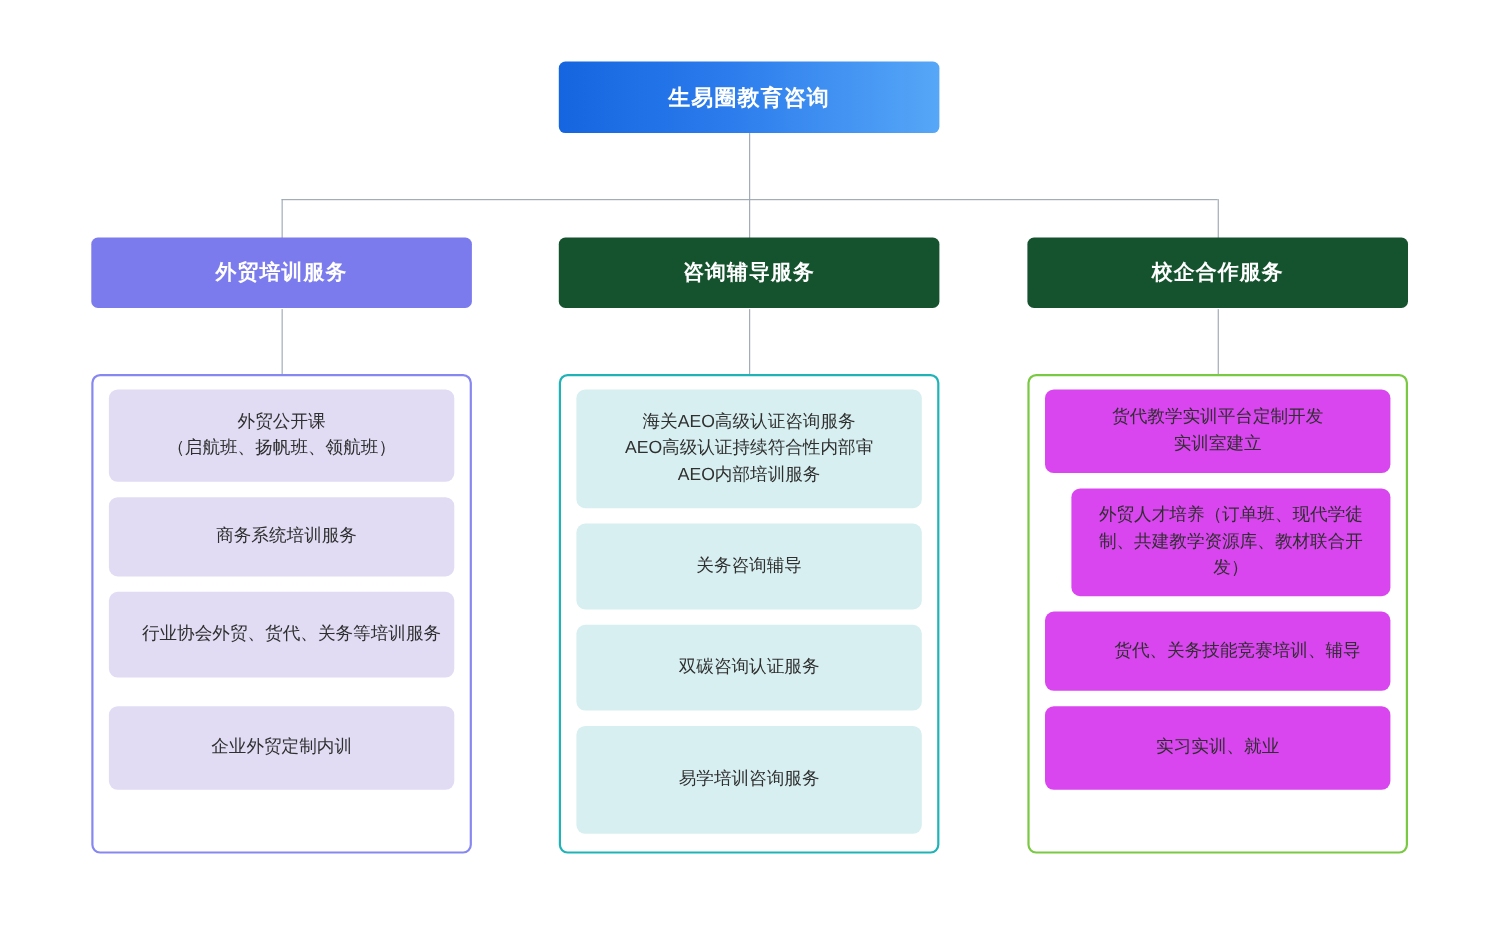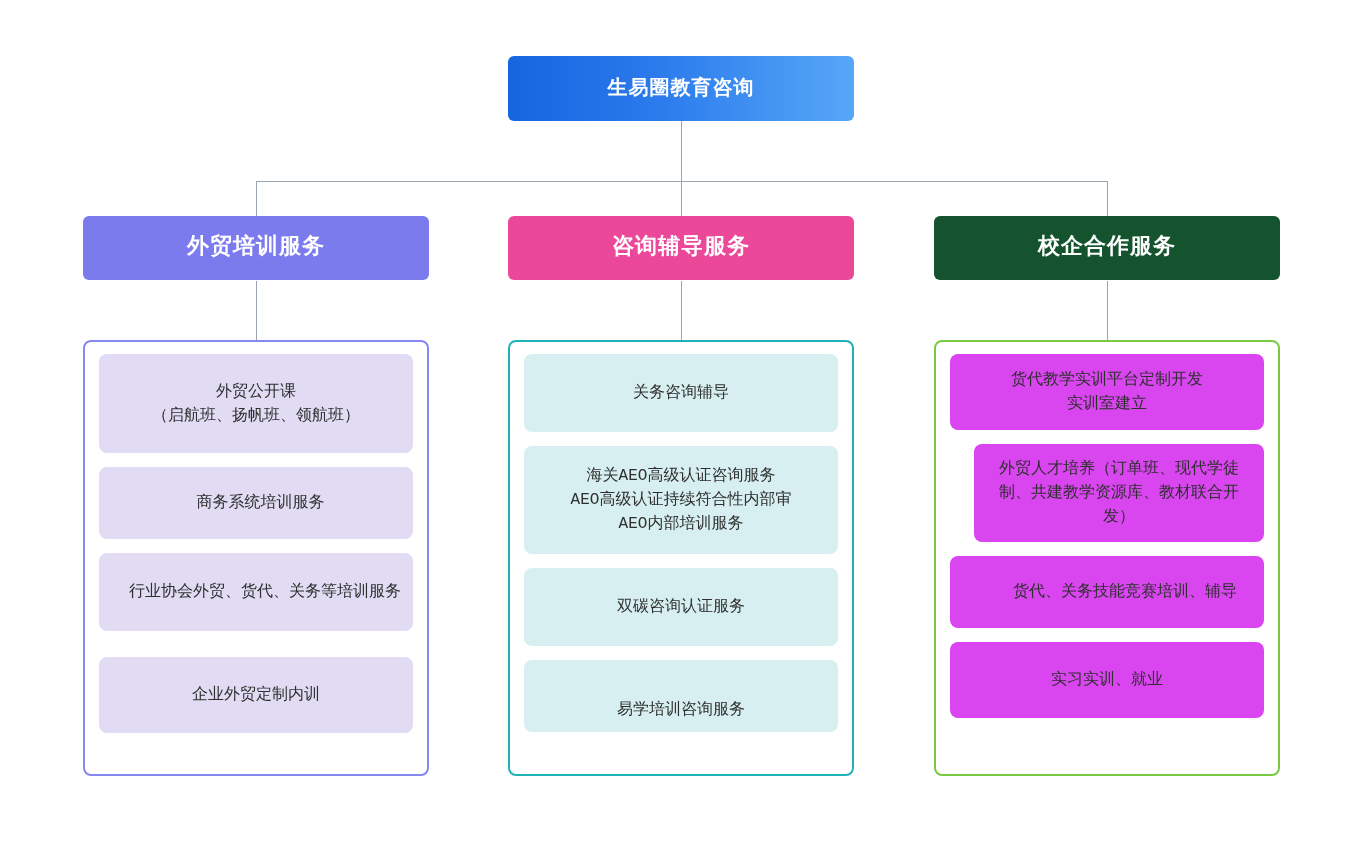--- a/index.html
+++ b/index.html
@@ -13,21 +13,20 @@
     height: 844px;
     font-family: "Liberation Sans", "DejaVu Sans", sans-serif;
     color: #333333;
     overflow: hidden;
   }
 
   .chart-canvas {
     position: relative;
     width: 1360px;
     height: 844px;
-    font-family: Liberation Mono, monospace;
   }
 
   
   .root-node {
     position: absolute;
     left: 508px;
     top: 56px;
     width: 346px;
     height: 65px;
     border-radius: 6px;
@@ -66,28 +65,28 @@
   .col-header {
     height: 64px;
     border-radius: 6px;
     display: flex;
     align-items: center;
     justify-content: center;
     box-sizing: border-box;
   }
   .col-header .header-title {
     color: #ffffff;
-    font-size: 22px;
+    font-size: 19px;
     font-weight: bold;
     letter-spacing: 1px;
     line-height: 1;
   }
 
   .col-0 .col-header { background: #7b7bee; }
-  .col-1 .col-header { background: #ec4899; }
+  .col-1 .col-header { background: #14532d; }
   .col-2 .col-header { background: #14532d; }
 
   
   .items-box {
     position: absolute;
     top: 124px;           
     left: 0;
     width: 346px;
     height: 436px;        
     border-radius: 8px;
@@ -117,29 +116,29 @@
   }
   .item:last-child { margin-bottom: 0; }
 
   .col-0 .item { background: #e1dcf4; }
   .col-1 .item { background: #d7eff0; }
   .col-2 .item { background: #d946ef; }
 
   .item-text { white-space: pre-line; }
 
   
-  .col-0 .item.h-a { height: 99px; }
+  .col-0 .item.h-a { height: 84px; }
   .col-0 .item.h-b { height: 72px; padding-left: 21px; }
   .col-0 .item.h-c { height: 78px; justify-content: flex-end; }
   .col-0 .item.h-d { height: 76px; margin-top: 12px; }
 
   .col-1 .item.h-a { height: 108px; }
   .col-1 .item.h-b { height: 78px; }
   .col-1 .item.h-c { height: 78px; }
-  .col-1 .item.h-d { height: 72px; align-items: flex-end; }
+  .col-1 .item.h-d { height: 98px; }
 
   .col-2 .item.h-a { height: 76px; }
   .col-2 .item.h-b { height: 98px; margin-left: 24px; }
   .col-2 .item.h-c { height: 72px; padding-left: 48px; }
   .col-2 .item.h-d { height: 76px; }
 </style>
 </head>
 <body>
 
 <div class="chart-canvas">
@@ -179,28 +178,28 @@
         <span class="item-text">企业外贸定制内训</span>
       </div>
     </div>
   </div>
 
   <div class="column col-1">
     <div class="col-header">
       <span class="header-title">咨询辅导服务</span>
     </div>
     <div class="items-box">
-      <div class="item h-b">
-        <span class="item-text">关务咨询辅导</span>
-      </div>
       <div class="item h-a">
         <span class="item-text">海关AEO高级认证咨询服务
 AEO高级认证持续符合性内部审
 AEO内部培训服务</span>
       </div>
+      <div class="item h-b">
+        <span class="item-text">关务咨询辅导</span>
+      </div>
       <div class="item h-c">
         <span class="item-text">双碳咨询认证服务</span>
       </div>
       <div class="item h-d">
         <span class="item-text">易学培训咨询服务</span>
       </div>
     </div>
   </div>
 
   <div class="column col-2">

